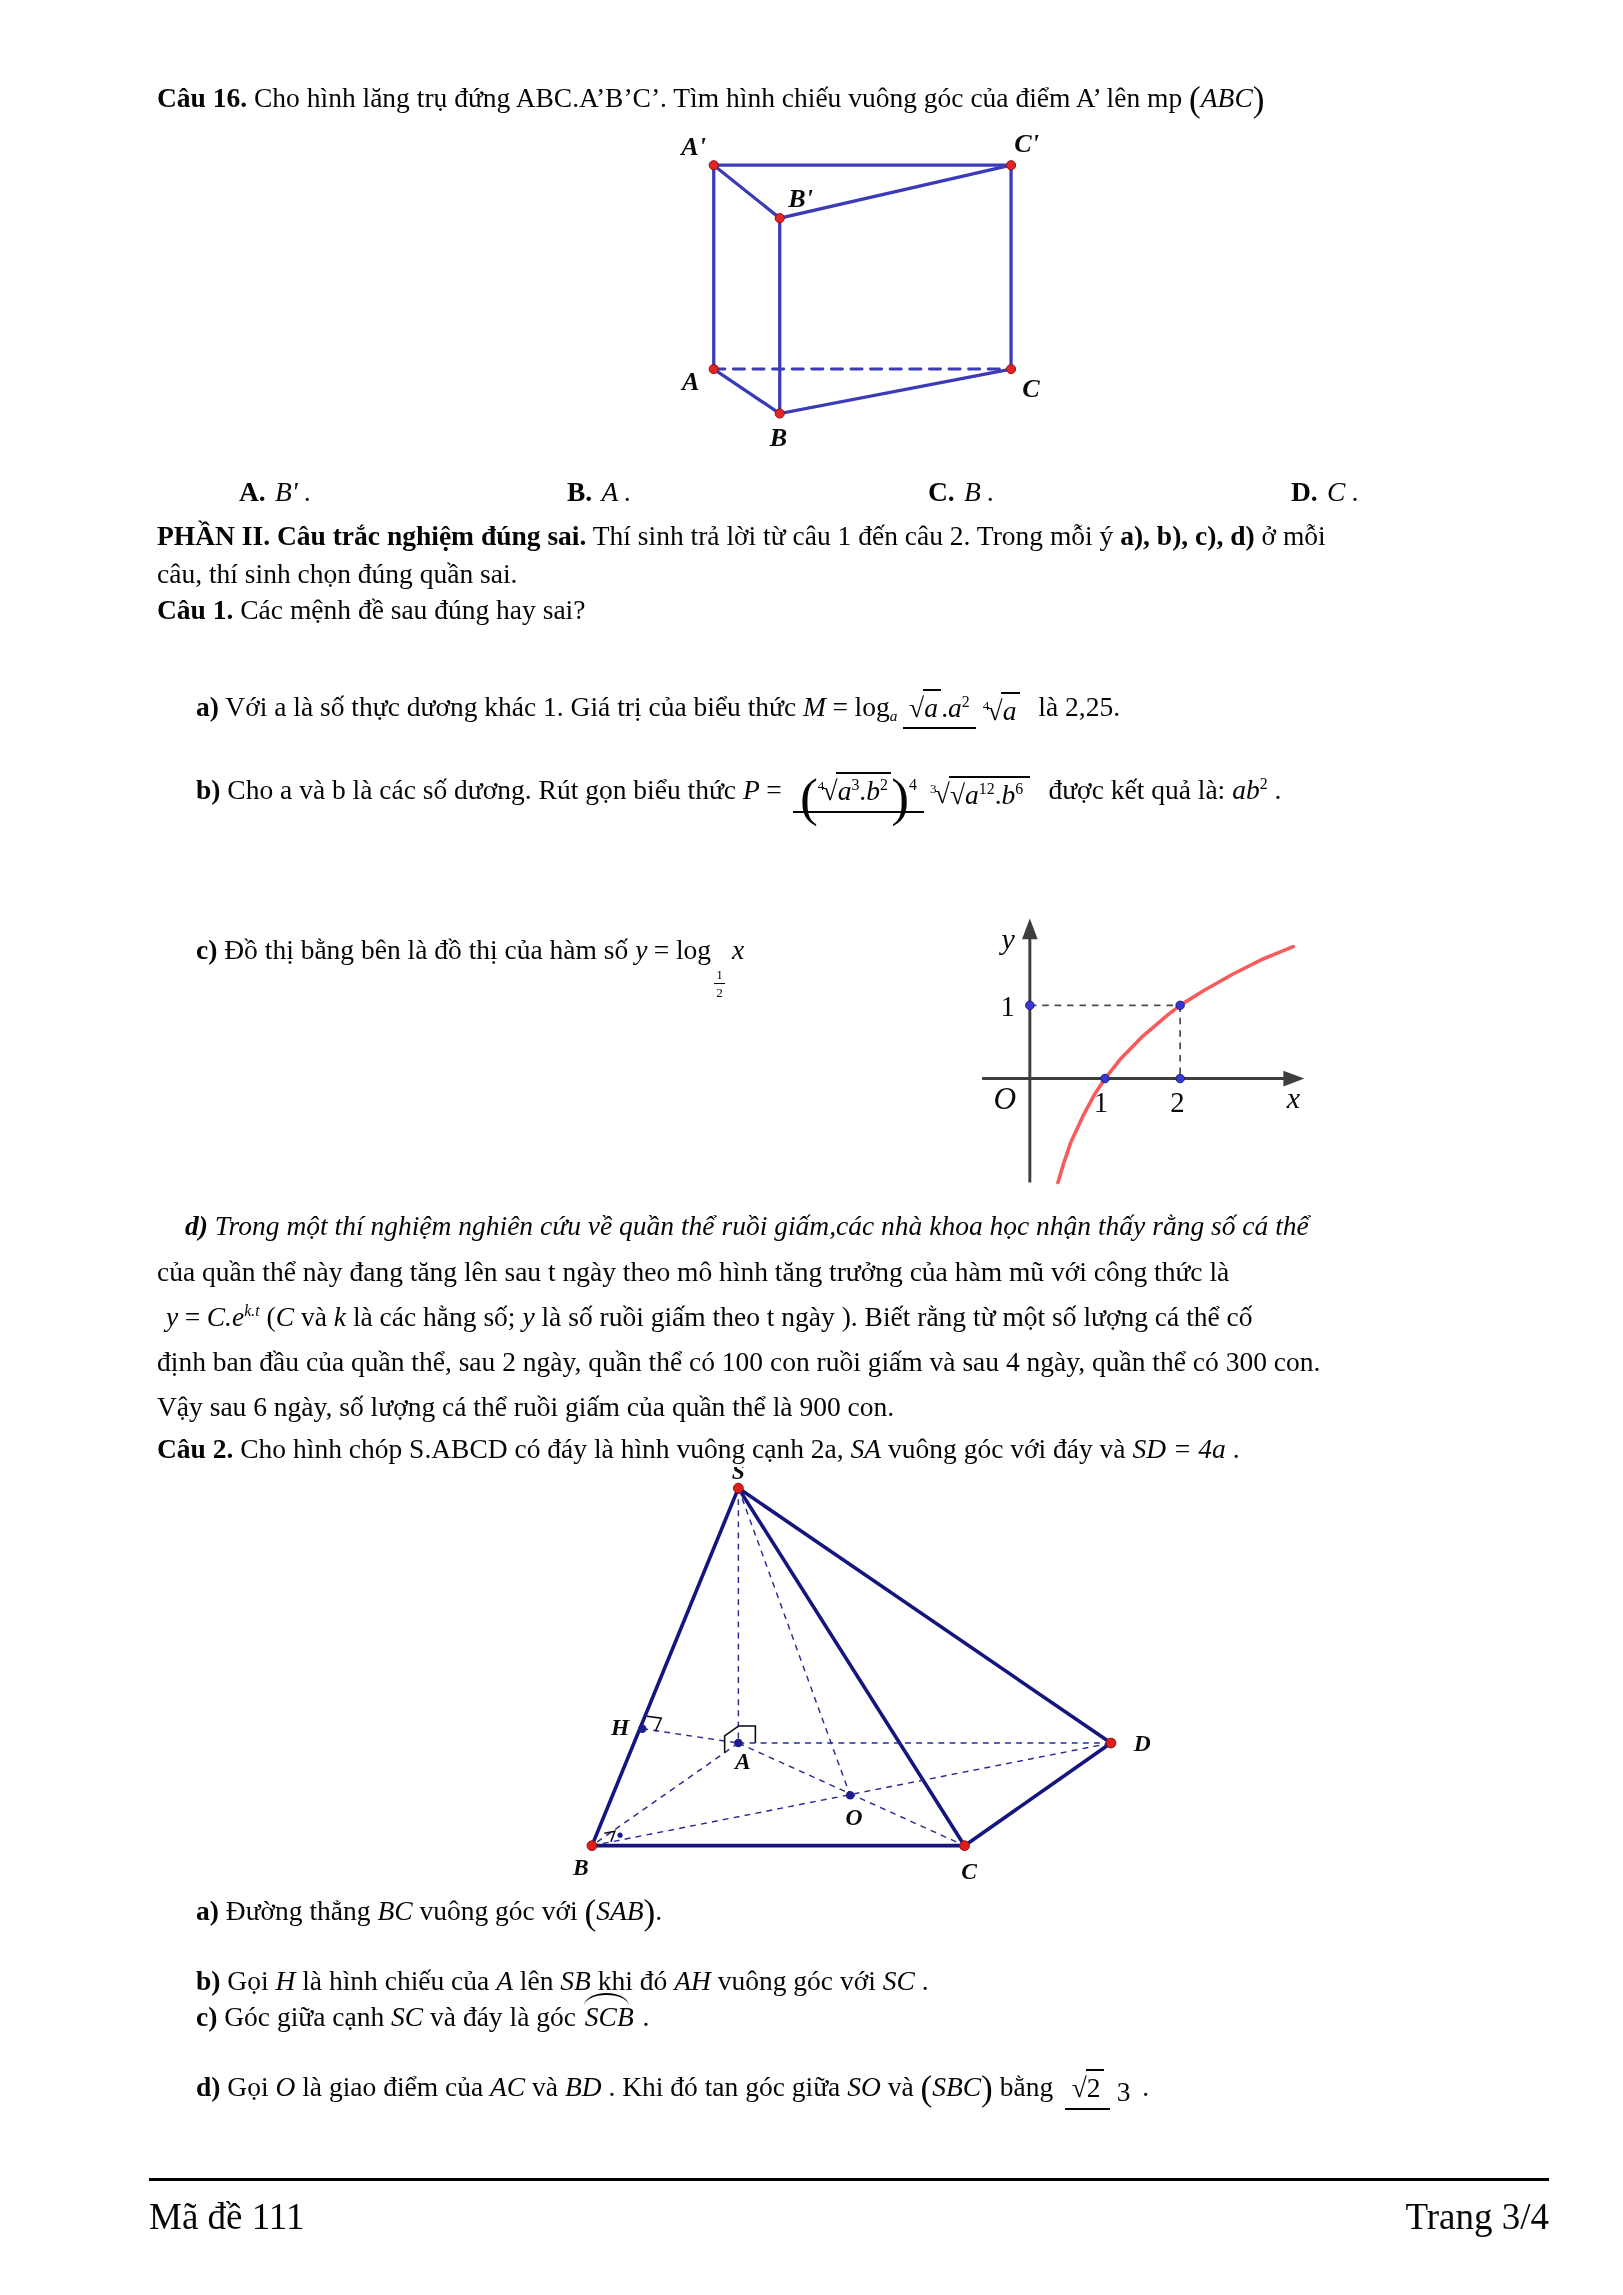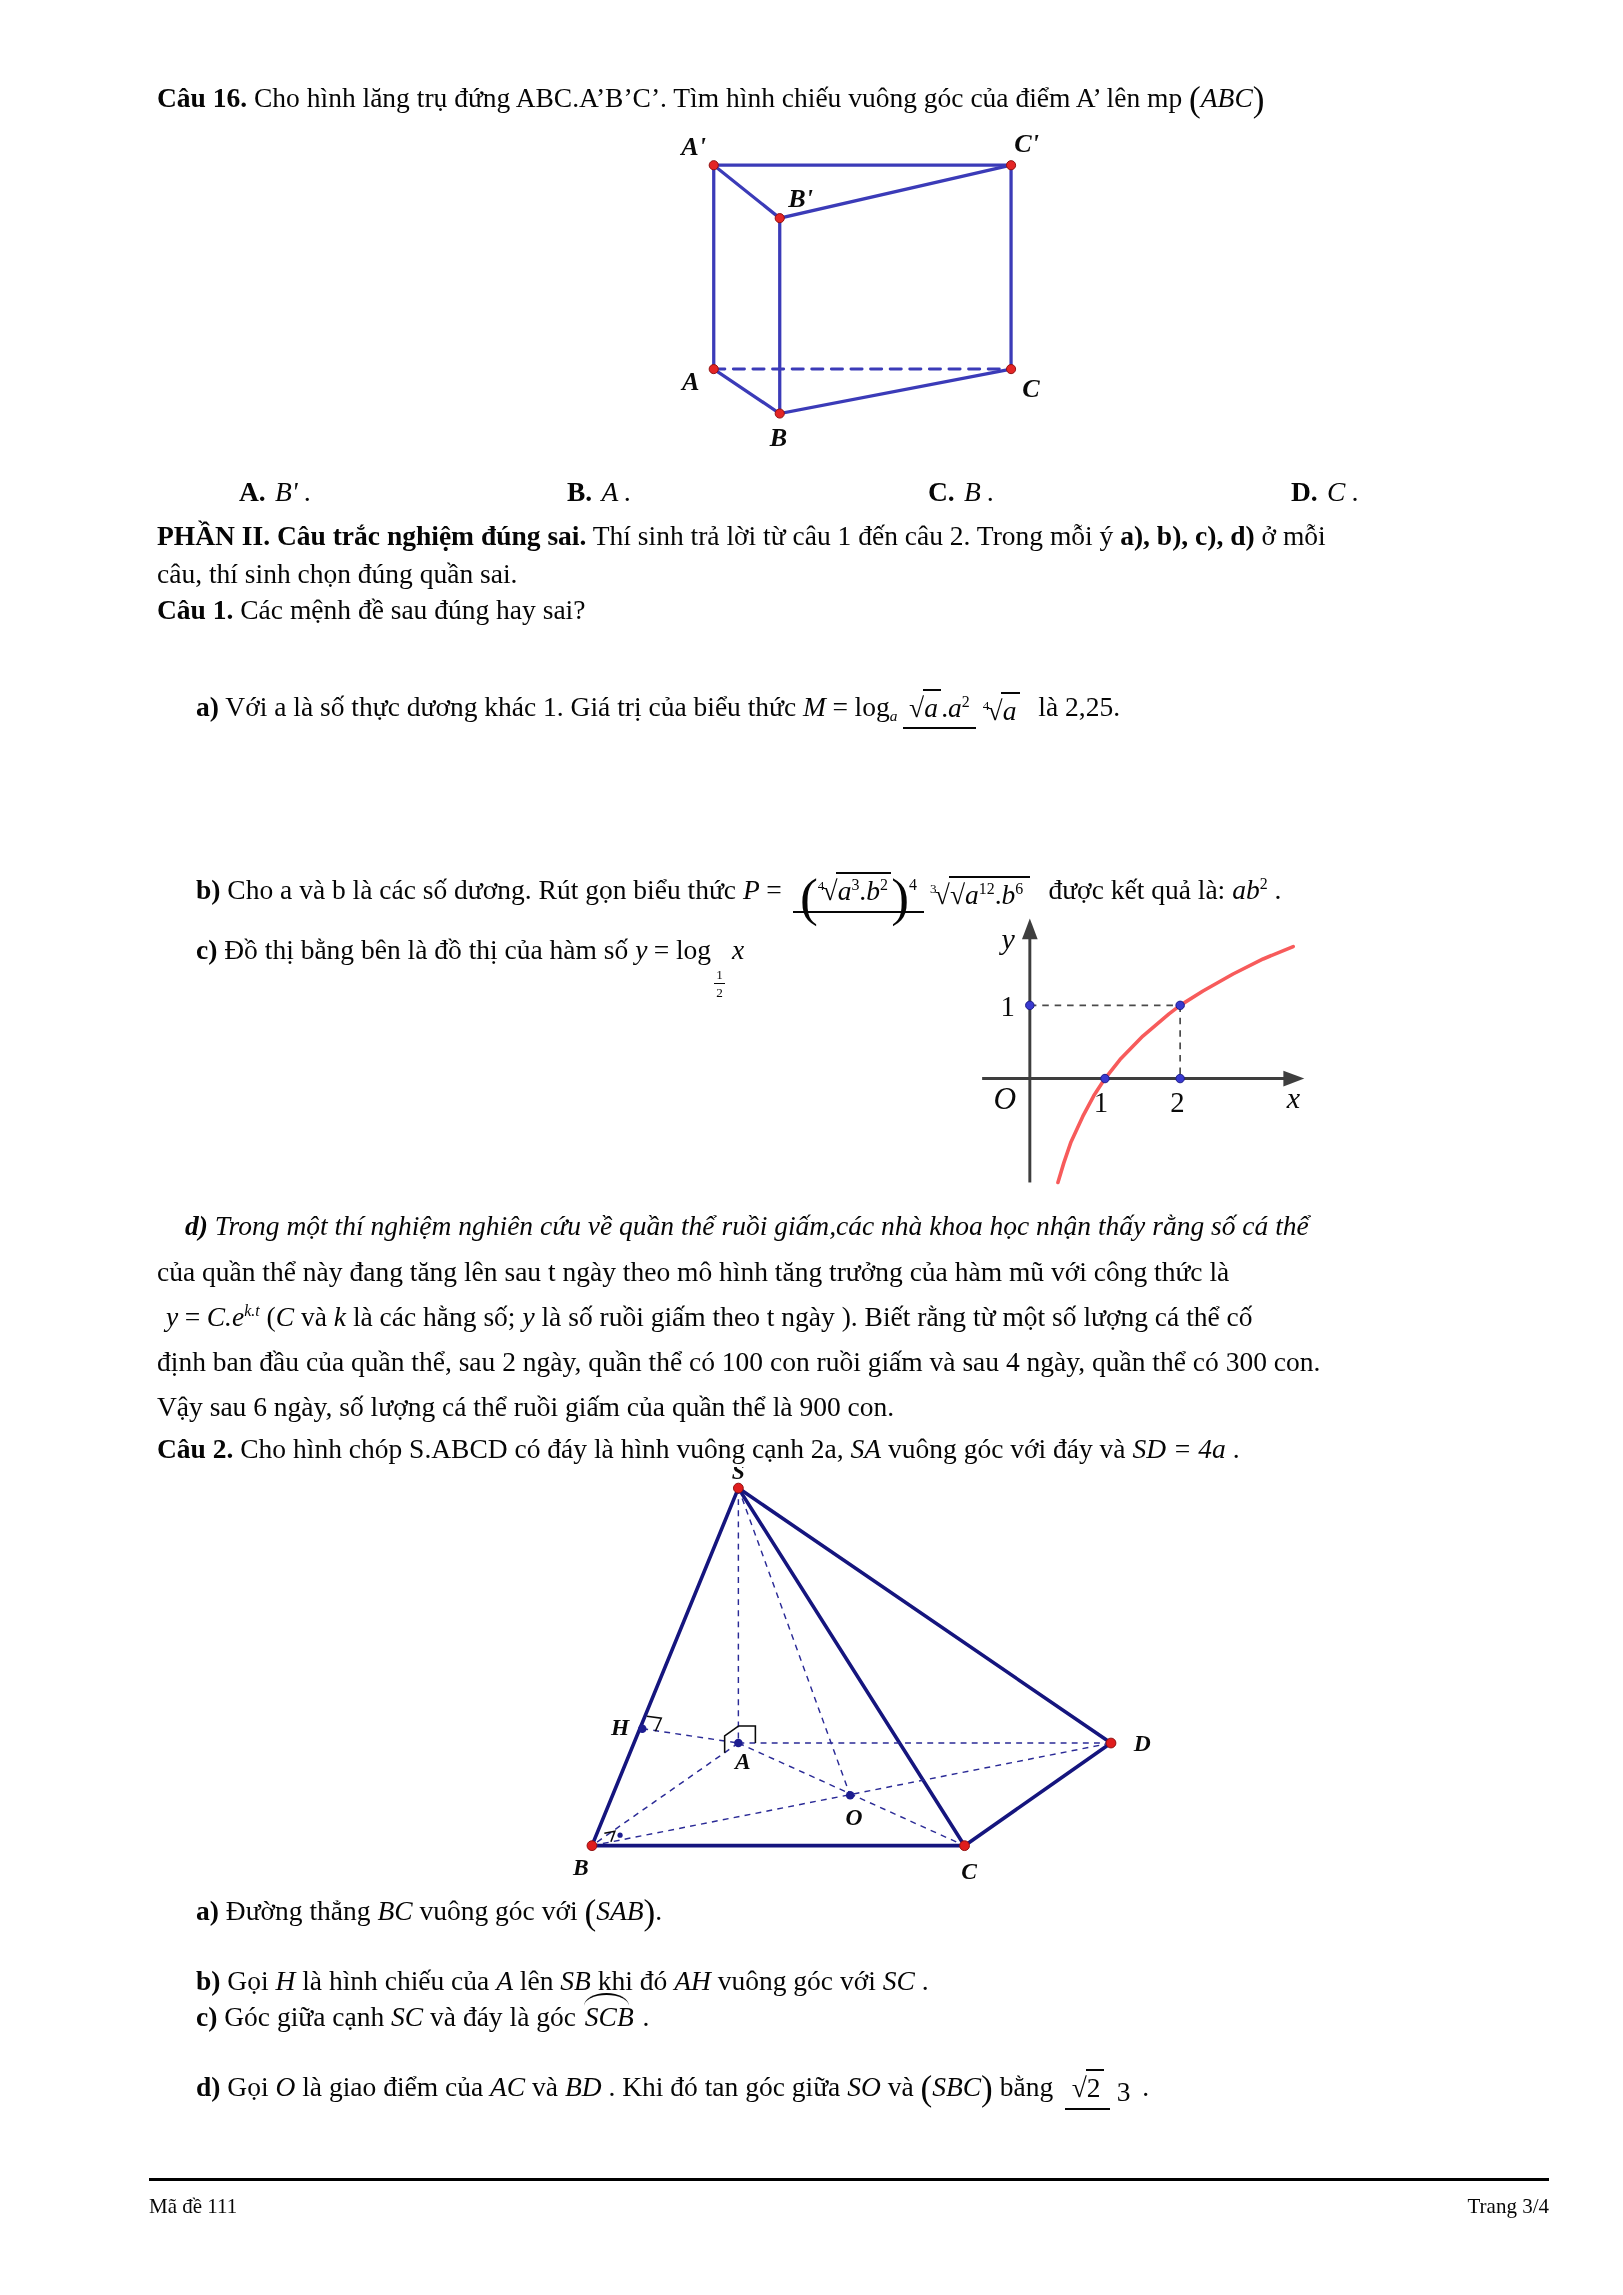--- a/index.html
+++ b/index.html
@@ -34,21 +34,21 @@
   .bigp  { font-size:128%; line-height:0; vertical-align:-0.10em; font-style:normal; }
   .hugep { font-size:195%; line-height:0; vertical-align:-0.28em; font-style:normal; }
   .hat { position:relative; font-style:italic; padding:0 2px; }
   .hat::before {
     content:""; position:absolute; left:2%; right:12%; top:-0.30em; height:0.40em;
     border-top:2.6px solid #060606; border-radius:50% 50% 0 0 / 100% 100% 0 0;
   }
   .opt { position:absolute; top:0; white-space:nowrap; }
   .opt .optval { margin-left:9.2px; }
   .footer-rule { border-top:3.9px solid #000; }
-  .footer-row { display:flex; justify-content:space-between; font-size:21px; }
+  .footer-row { display:flex; justify-content:space-between; font-size:37px; }
   svg text { font-family:"Liberation Serif", serif; }
   .vlabel { font-weight:bold; font-style:italic; }
 </style>
 </head>
 <body>
 
 <div class="abs nowrap" style="left:157px; top:80px;">
   <span class="bold">Câu 16.</span><span> Cho hình lăng trụ đứng ABC.A’B’C’. Tìm hình chiếu vuông góc của điểm A’ lên mp </span><span class="bigp">(</span><i>ABC</i><span class="bigp">)</span>
 </div>
 
@@ -98,21 +98,21 @@
 
 <div class="abs nowrap" style="left:196px; top:666px; height:86px; display:flex; align-items:center;">
   <span>
     <span class="bold">a)</span><span> Với a là số thực dương khác 1. Giá trị của biểu thức </span><i>M</i><span class="mx">=</span><span>log</span><sub class="it">a</sub><span class="frac">
         <span class="num"><span class="rad">√</span><span class="ovl"><i>a</i></span><span>.</span><i>a</i><sup>2</sup></span>
         <span class="den"><sup class="ridx">4</sup><span class="rad">√</span><span class="ovl"><i>a</i></span></span>
       </span><span> là </span><span>2,25.</span>
   </span>
 </div>
 
-<div class="abs nowrap" style="left:196px; top:772px; height:141px; display:flex; align-items:flex-end;">
+<div class="abs nowrap" style="left:196px; top:772px; height:141px; display:flex; align-items:flex-start;">
   <span>
     <span class="bold">b)</span><span> Cho a và b là các số dương. Rút gọn biểu thức </span><i>P</i><span class="mx">=</span><span class="frac">
         <span class="num"><span class="hugep">(</span><sup class="ridx">4</sup><span class="rad">√</span><span class="ovl"><i>a</i><sup>3</sup><span>.</span><i>b</i><sup>2</sup></span><span class="hugep">)</span><sup>4</sup></span>
         <span class="den"><sup class="ridx">3</sup><span class="rad">√</span><span class="ovl"><span class="rad">√</span><span class="ovl"><i>a</i><sup>12</sup><span>.</span><i>b</i><sup>6</sup></span></span></span>
       </span><span> được kết quả là: </span><i>ab</i><sup>2</sup><span> .</span>
   </span>
 </div>
 
 <div class="abs nowrap" style="left:196px; top:932px;">
   <span class="bold">c)</span><span> Đồ thị bằng bên là đồ thị của hàm số </span><i>y</i><span class="mx">=</span><span>log</span><span class="substack">

